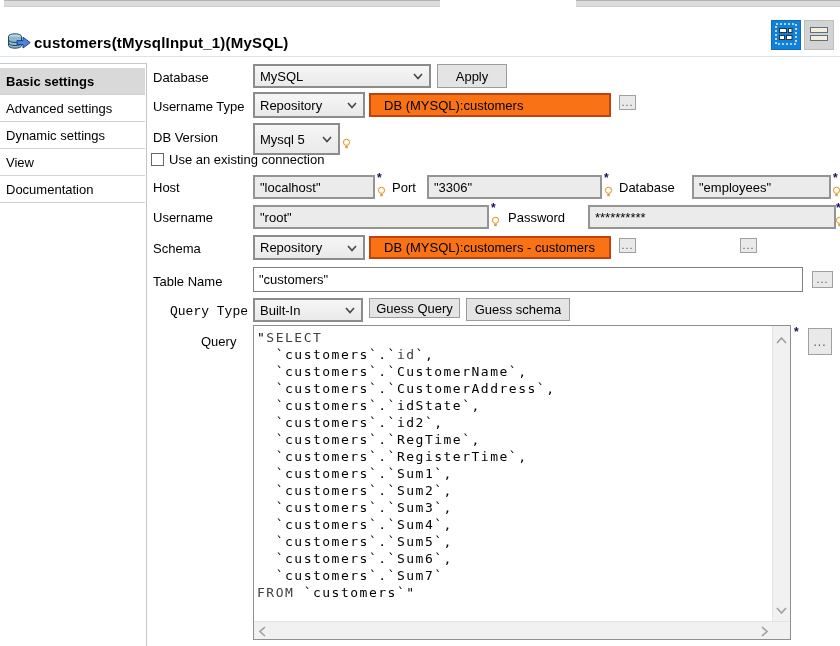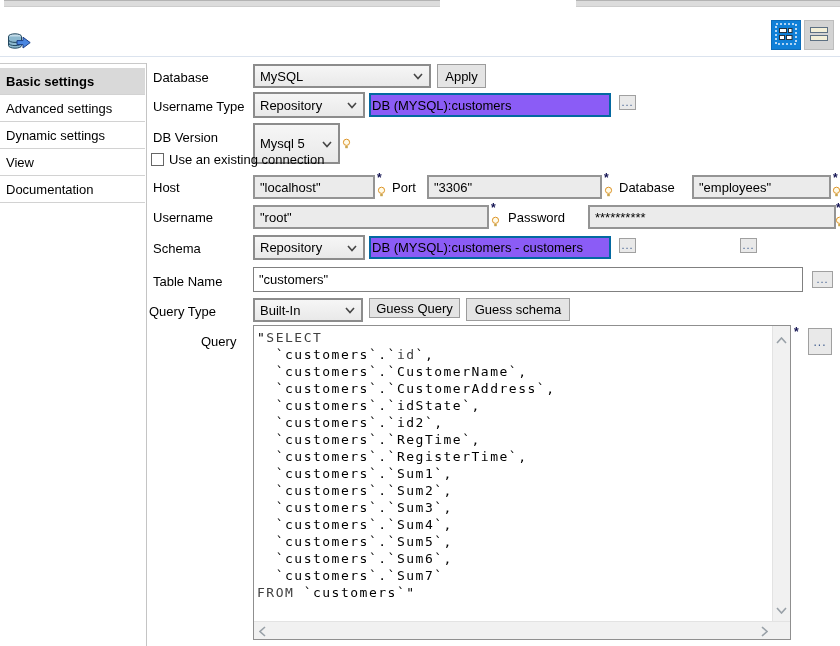--- a/index.html
+++ b/index.html
@@ -23,22 +23,22 @@
   .side-item{position:absolute;left:0;width:145px;height:27px;line-height:27px;box-sizing:border-box;
              padding-left:6px;border-bottom:1px solid #d2d2d2;background:#fff;cursor:default;}
   .side-item.sel{background:#d9d9d9;font-weight:bold;}
 
   
   .flabel{position:absolute;white-space:nowrap;}
   .combo{position:absolute;box-sizing:border-box;border:2px solid #8c8c8c;
          background:linear-gradient(#f6f6f6,#e9e9e9);display:flex;align-items:center;
          padding-left:5px;white-space:nowrap;}
   .combo svg{position:absolute;right:6px;top:50%;margin-top:-3px;}
-  .rofield{position:absolute;box-sizing:border-box;border:2px solid #0369a1;background:#8b5cf6;
-           display:flex;align-items:center;padding-left:1px;white-space:nowrap;overflow:hidden;}
+  .rofield{position:absolute;box-sizing:border-box;border:2px solid #c2410c;background:#f97316;
+           display:flex;align-items:center;padding-left:13px;white-space:nowrap;overflow:hidden;}
   .gfield{position:absolute;box-sizing:border-box;border:2px solid #949494;background:#ebebeb;
           display:flex;align-items:center;padding-left:5px;white-space:nowrap;overflow:hidden;}
   .wfield{position:absolute;box-sizing:border-box;border:1px solid #808080;background:#fff;
           display:flex;align-items:center;padding-left:5px;white-space:nowrap;overflow:hidden;}
   .btn{position:absolute;box-sizing:border-box;border:1px solid #9c9c9c;background:#e4e4e4;
        display:flex;align-items:center;justify-content:center;white-space:nowrap;}
   .morebtn{position:absolute;box-sizing:border-box;border:1px solid #a0a0a0;background:#e9e9e9;
            color:#3c5a8c;display:flex;align-items:center;justify-content:center;
            font-size:11px;letter-spacing:1px;line-height:1;}
   .ast{position:absolute;color:#101050;font-size:12px;font-weight:bold;}
@@ -69,20 +69,21 @@
 
   <span class="hdr-icon">
     <svg width="24" height="19" viewBox="0 0 24 19">
       <ellipse cx="8" cy="3.4" rx="6.5" ry="2.6" fill="#c3dbe8" stroke="#23485f"></ellipse>
       <path d="M1.5 3.4 v9.2 a6.5 2.6 0 0 0 13 0 v-9.2" fill="#8db9cf" stroke="#23485f"></path>
       <path d="M1.5 6.8 a6.5 2.6 0 0 0 13 0" fill="none" stroke="#23485f"></path>
       <path d="M1.5 10 a6.5 2.6 0 0 0 13 0" fill="none" stroke="#23485f"></path>
       <path d="M10 7.6 h6 v-3.4 l7.2 5.4 -7.2 5.4 v-3.4 h-6 z" fill="#4a86e0" stroke="#1d3f86"></path>
     </svg>
   </span>
+  <div class="hdr-title">customers(tMysqlInput_1)(MySQL)</div>
 
   <div class="vt-btn vt-active" style="left:771px;">
     <span>
       <svg width="22" height="22" viewBox="0 0 22 22">
         <rect x="1" y="1" width="20" height="20" fill="none" stroke="#e4eefb" stroke-width="1.6" stroke-dasharray="2 2"></rect>
         <rect x="4.5" y="5.5" width="7" height="4" fill="#fff" stroke="#26323e"></rect>
         <rect x="13.5" y="5.5" width="3.5" height="4" fill="#fff" stroke="#26323e"></rect>
         <rect x="4.5" y="12.5" width="5" height="4" fill="#fff" stroke="#26323e"></rect>
         <rect x="11.5" y="12.5" width="5.5" height="4" fill="#fff" stroke="#26323e"></rect>
       </svg>
@@ -109,34 +110,34 @@
       <div class="side-item" style="top: 176px;">Documentation</div>
     </div>
 
   <div class="flabel" style="left:153px;top:70px;">Database</div>
   <div class="combo" style="left:253px;top:64px;width:178px;height:24px;">
     <span>MySQL</span>
     <svg width="10" height="7">
         <polyline points="1,1 5,5.5 9,1" fill="none" stroke="#464646" stroke-width="1.6"></polyline>
       </svg>
   </div>
-  <div class="btn" style="left:437px;top:64px;width:49px;height:24px;">Apply</div>
+  <div class="btn" style="left:437px;top:64px;width:70px;height:24px;">Apply</div>
 
   <div class="flabel" style="left:153px;top:99px;">Username Type</div>
   <div class="combo" style="left:253px;top:92px;width:112px;height:26px;">
     <span>Repository</span>
     <svg width="10" height="7">
         <polyline points="1,1 5,5.5 9,1" fill="none" stroke="#464646" stroke-width="1.6"></polyline>
       </svg>
   </div>
   <div class="rofield" style="left:369px;top:93px;width:242px;height:24px;">DB (MYSQL):customers</div>
   <div class="morebtn" style="left:619px;top:95px;width:17px;height:15px;">...</div>
 
   <div class="flabel" style="left:153px;top:130px;">DB Version</div>
-  <div class="combo" style="left:253px;top:123px;width:87px;height:41px;">
+  <div class="combo" style="left:253px;top:123px;width:87px;height:32px;">
     <span>Mysql 5</span>
     <svg width="10" height="7">
         <polyline points="1,1 5,5.5 9,1" fill="none" stroke="#464646" stroke-width="1.6"></polyline>
       </svg>
   </div>
   <span class="bulb" style="left:342px;top:138px;">
     <svg width="9" height="12">
         <circle cx="4.5" cy="4.3" r="3.1" fill="#fffbe8" stroke="#dd9327"></circle>
         <path d="M3.2 8 h2.6 v2.2 h-2.6 z" fill="#caa54e"></path>
       </svg>
@@ -194,21 +195,21 @@
   </div>
   <div class="rofield" style="left:369px;top:236px;width:242px;height:23px;">DB (MYSQL):customers - customers</div>
   <div class="morebtn" style="left:619px;top:238px;width:17px;height:15px;">...</div>
   <div class="flabel" style="left:645px;top:241px;margin-top:36px;">Edit schema</div>
   <div class="morebtn" style="left:740px;top:238px;width:17px;height:15px;">...</div>
 
   <div class="flabel" style="left:153px;top:274px;">Table Name</div>
   <div class="wfield" style="left:253px;top:267px;width:550px;height:25px;">"customers"</div>
   <div class="morebtn" style="left:812px;top:271px;width:21px;height:17px;">...</div>
 
-  <div class="flabel" style="left:149px;top:304px;">Query Type</div>
+  <div class="flabel" style="left:170px;top:304px;font-family:Liberation Mono, monospace;">Query Type</div>
   <div class="combo" style="left:253px;top:298px;width:110px;height:24px;">
     <span>Built-In</span>
     <svg width="10" height="7">
         <polyline points="1,1 5,5.5 9,1" fill="none" stroke="#464646" stroke-width="1.6"></polyline>
       </svg>
   </div>
   <div class="btn" style="left:369px;top:298px;width:91px;height:20px;text-align:right;">Guess Query</div>
   <div class="btn" style="left:466px;top:298px;width:104px;height:23px;">Guess schema</div>
 
   <div class="flabel" style="left:153px;top:334px;margin-left:48px;">Query</div>

